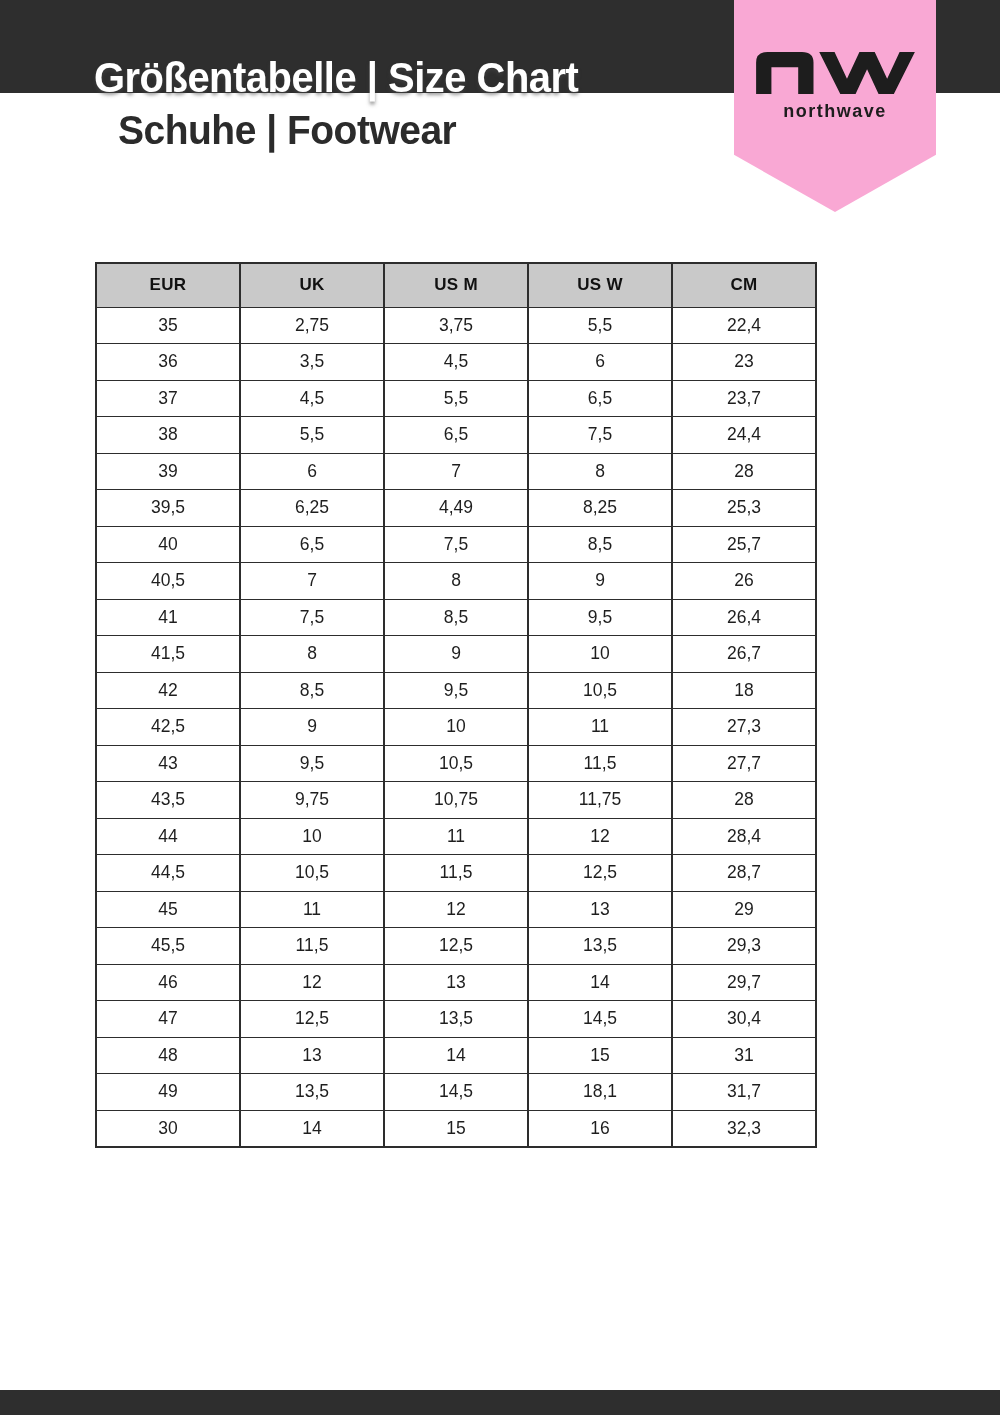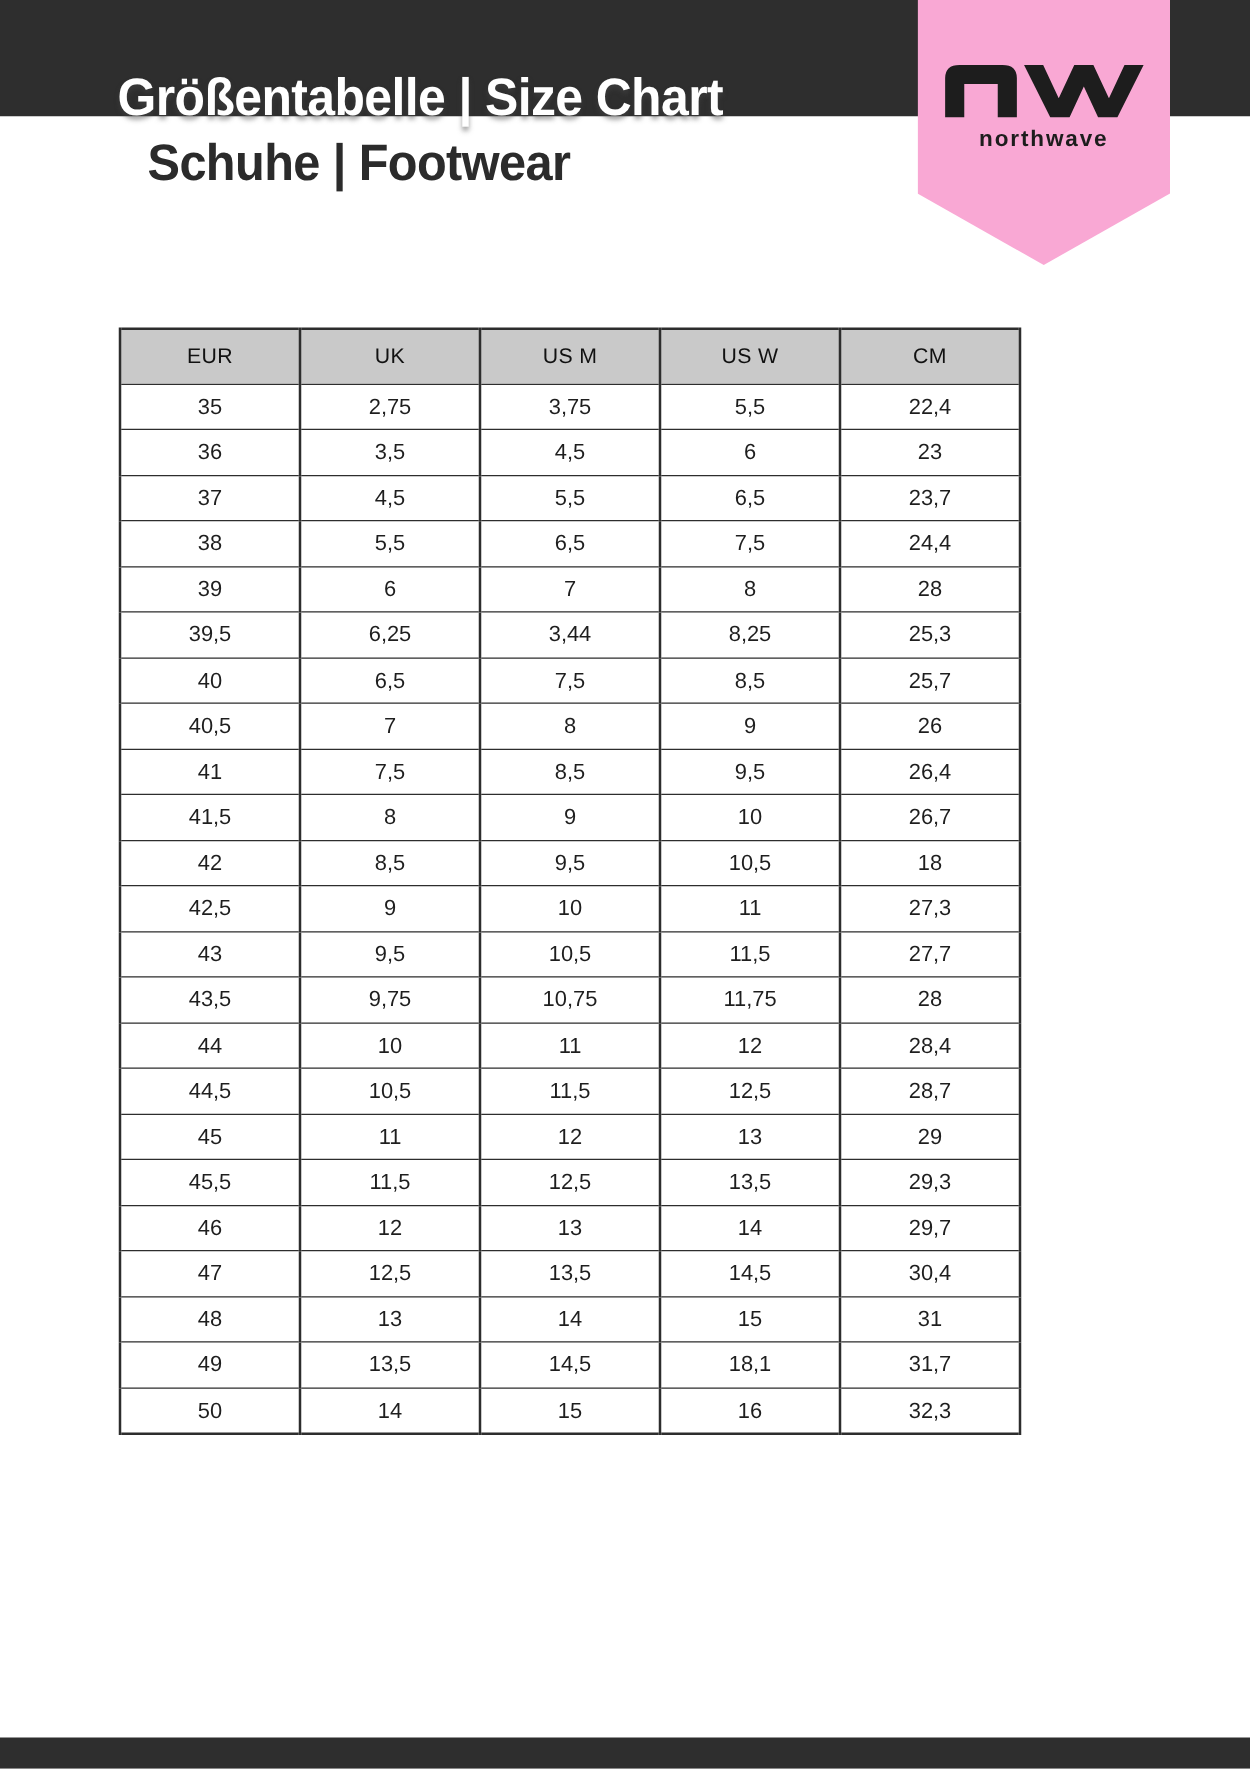--- a/index.html
+++ b/index.html
@@ -97,21 +97,21 @@
     border-left-width: 2px;
     border-right-width: 2px;
     text-align: center;
     vertical-align: middle;
   }
   .size-table { border: 2px solid #2d2d2d; }
   .size-table th {
     height: 44px;
     background: #c9c9c9;
     font-size: 17px;
-    font-weight: normal;
+    font-weight: bold;
     color: #111111;
     letter-spacing: 0.3px;
   }
   .size-table td {
     height: 36.5px;
     font-size: 17.5px;
     color: #1e1e1e;
     background: #ffffff;
   }
 </style>
@@ -173,21 +173,21 @@
       <tr>
         <td>39</td>
         <td>6</td>
         <td>7</td>
         <td>8</td>
         <td>28</td>
       </tr>
       <tr>
         <td>39,5</td>
         <td>6,25</td>
-        <td>3,44</td>
+        <td>4,49</td>
         <td>8,25</td>
         <td>25,3</td>
       </tr>
       <tr>
         <td>40</td>
         <td>6,5</td>
         <td>7,5</td>
         <td>8,5</td>
         <td>25,7</td>
       </tr>
@@ -290,21 +290,21 @@
         <td>31</td>
       </tr>
       <tr>
         <td>49</td>
         <td>13,5</td>
         <td>14,5</td>
         <td>18,1</td>
         <td>31,7</td>
       </tr>
       <tr>
-        <td>50</td>
+        <td>30</td>
         <td>14</td>
         <td>15</td>
         <td>16</td>
         <td>32,3</td>
       </tr>
     </tbody>
 </table>
 
 <div class="bottom-band"></div>
 

